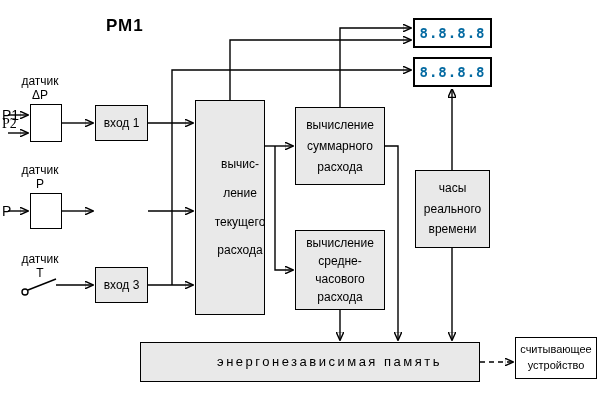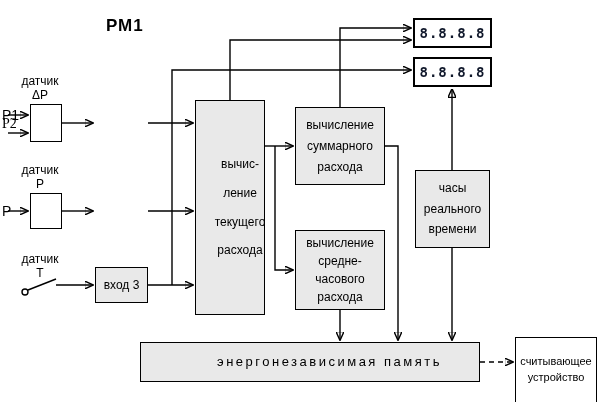--- a/index.html
+++ b/index.html
@@ -24,21 +24,21 @@
   .lh-current { line-height: 2.4; }
   .lh-total { line-height: 1.75; }
   .lh-avg { line-height: 1.5; }
   .lh-clock { line-height: 1.7; }
   .memory { font-size: 13px; letter-spacing: 2.5px; padding-left: 39px; }
   .reader { font-size: 11px; line-height: 1.45; }
   .display {
     position: absolute; border: 2px solid #000; background: #fff;
     display: flex; align-items: center; justify-content: center;
     font-family: "DejaVu Sans Mono", monospace; font-size: 14px; font-weight: bold;
-    letter-spacing: 1px; color: #0f172a;
+    letter-spacing: 1px; color: #0369a1;
   }
 </style>
 </head>
 <body>
 
 <div class="canvas">
 
   <svg class="wires" viewBox="0 0 600 402">
     <defs>
       <marker id="arr" markerWidth="9" markerHeight="8" refX="8.5" refY="4" orient="auto" markerUnits="userSpaceOnUse">
@@ -95,35 +95,36 @@
   <div class="plabel" style="left:2px; top:116px;font-family:Liberation Serif, serif;">Р2</div>
 
   <div class="label" style="left:8px; top:163px; width:64px;">датчик
 Р</div>
   <div class="block white" style="left:30px; top:193px; width:32px; height:36px;"></div>
   <div class="plabel" style="left:2px; top:203px;">Р</div>
 
   <div class="label" style="left:8px; top:252px; width:64px;">датчик
 Т</div>
 
+  <div class="block" style="left:95px; top:105px; width:53px; height:36px;">вход 1</div>
   <div class="block" style="left:95px; top:267px; width:53px; height:36px;">вход 3</div>
 
   <div class="block lh-current" style="left:195px; top:100px; width:70px; height:215px;padding-left:20px;">вычис-
 ление
 текущего
 расхода</div>
   <div class="block lh-total" style="left:295px; top:107px; width:90px; height:78px;">вычисление
 суммарного
 расхода</div>
   <div class="block lh-avg" style="left:295px; top:230px; width:90px; height:80px;">вычисление
 средне-
 часового
 расхода</div>
   <div class="block lh-clock" style="left:415px; top:170px; width:75px; height:78px;">часы
 реального
 времени</div>
 
   <div class="block memory" style="left:140px; top:342px; width:340px; height:40px;">энергонезависимая память</div>
 
-  <div class="block white reader" style="left:515px; top:337px; width:82px; height:66px;">считывающее
+  <div class="block white reader" style="left:515px; top:337px; width:82px; height:42px;">считывающее
 устройство</div>
 
 </div>
 
 </body></html>

